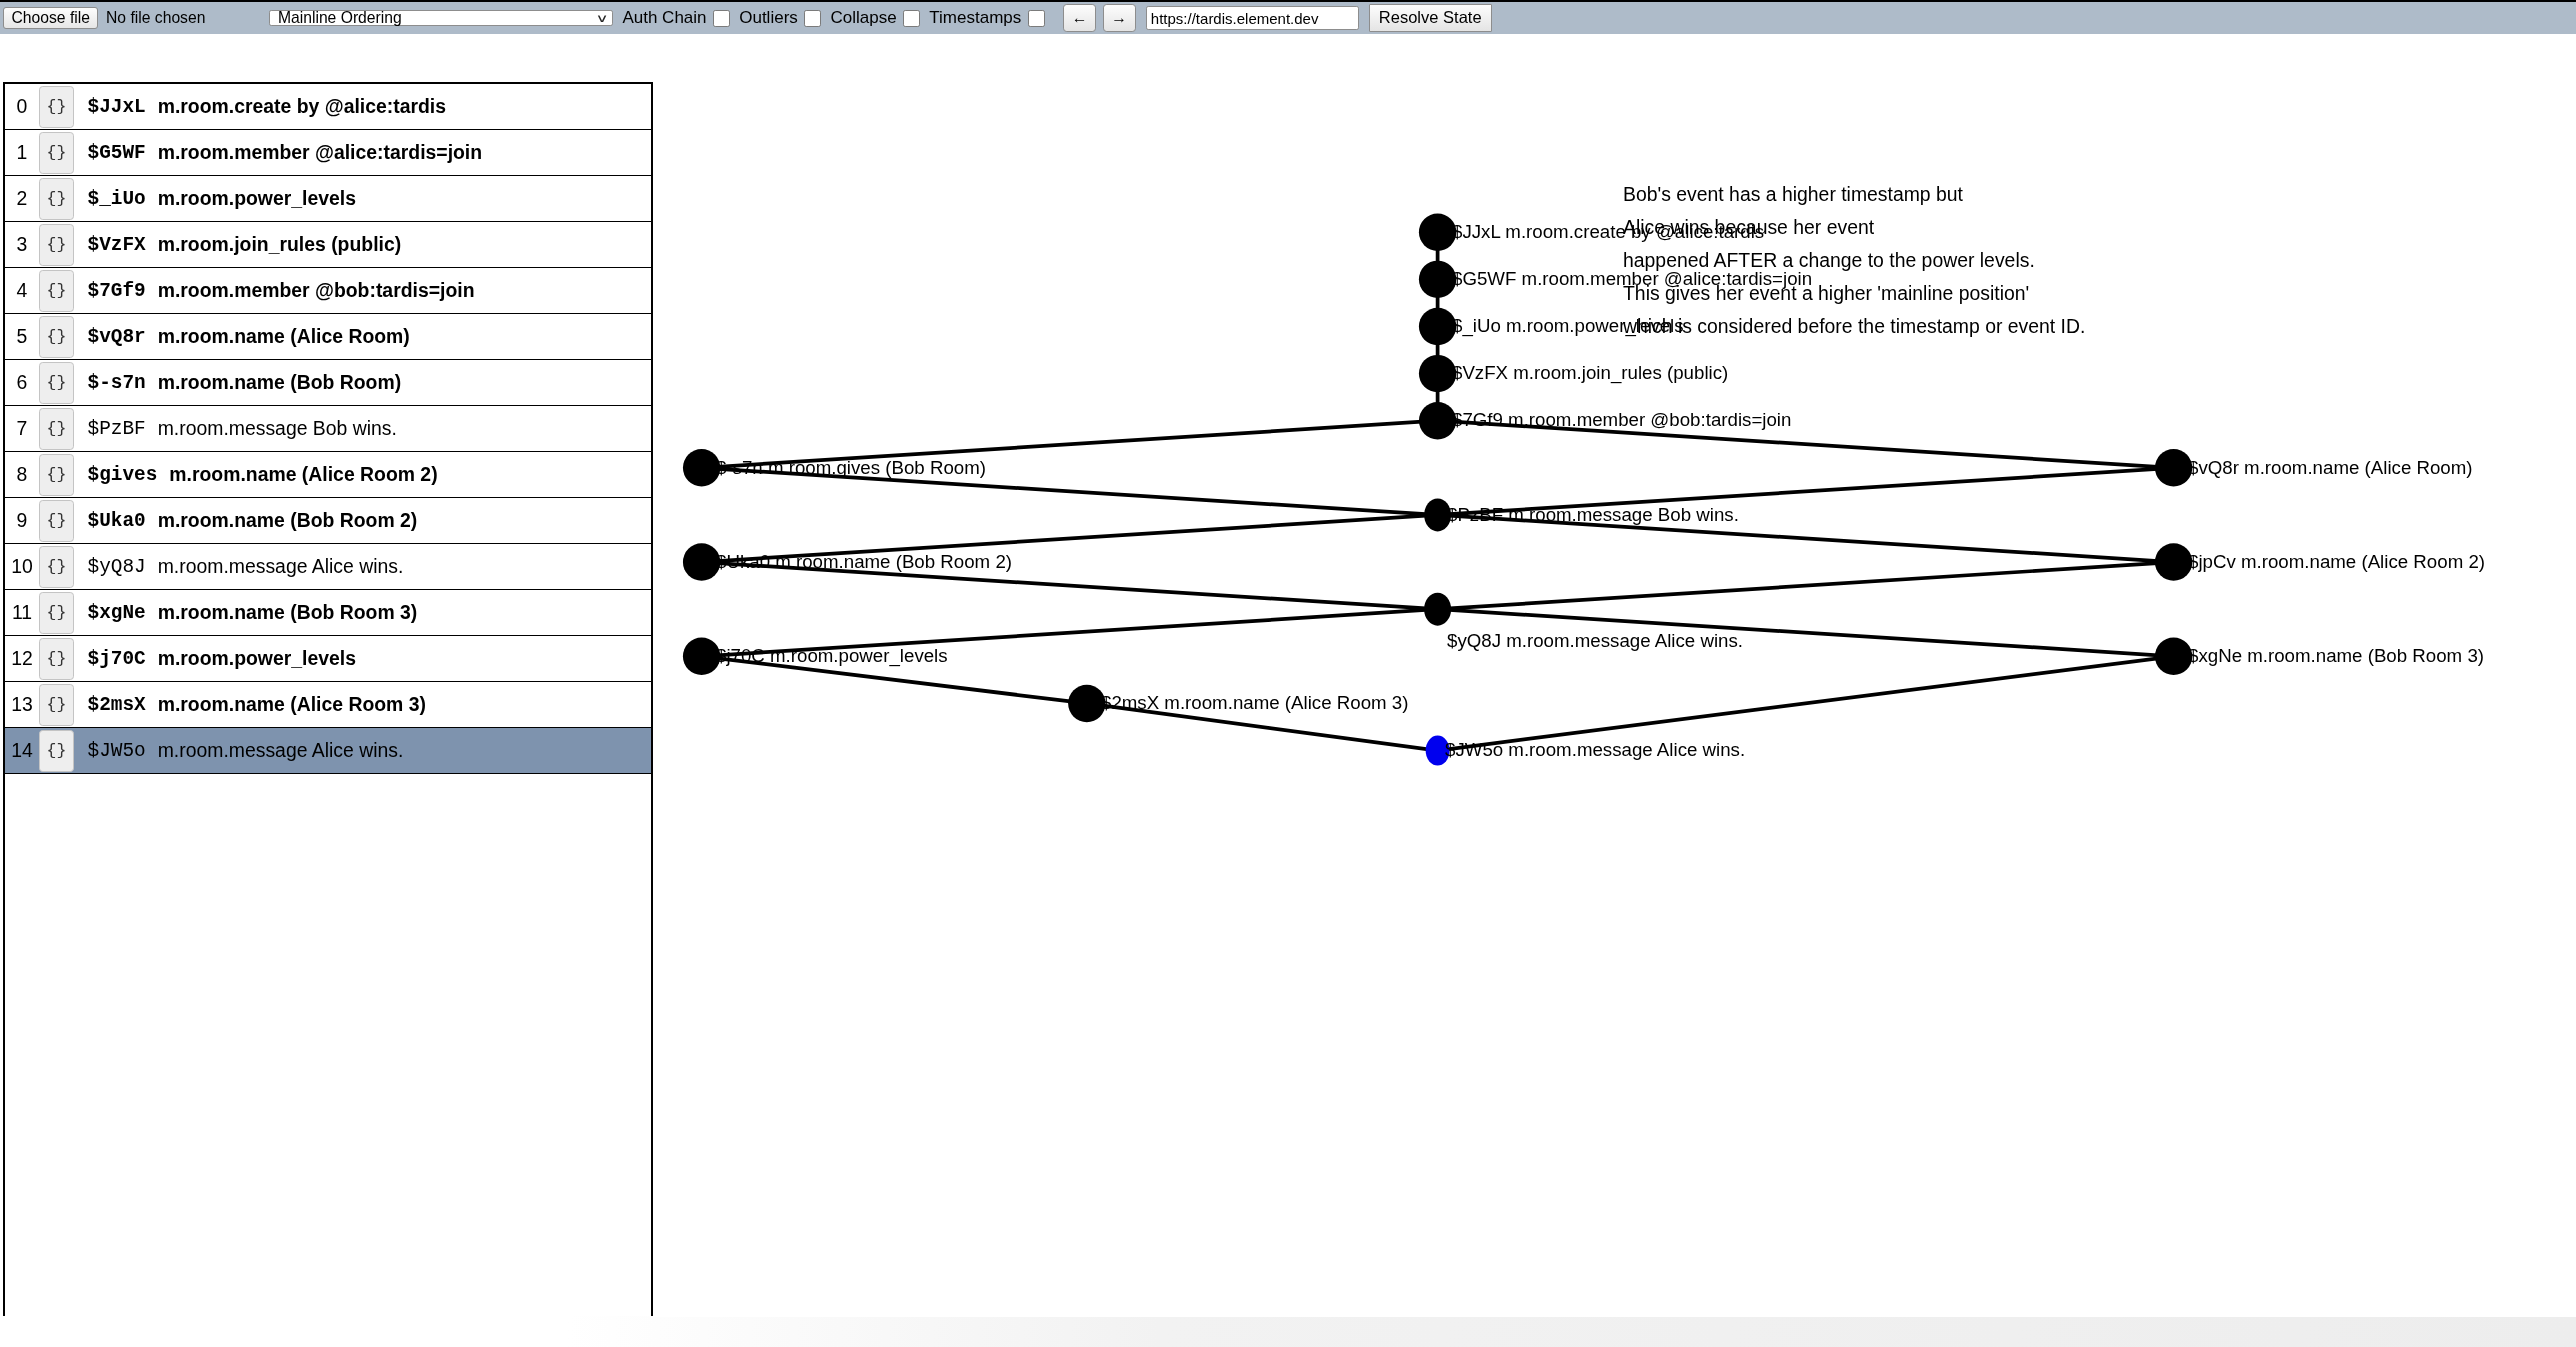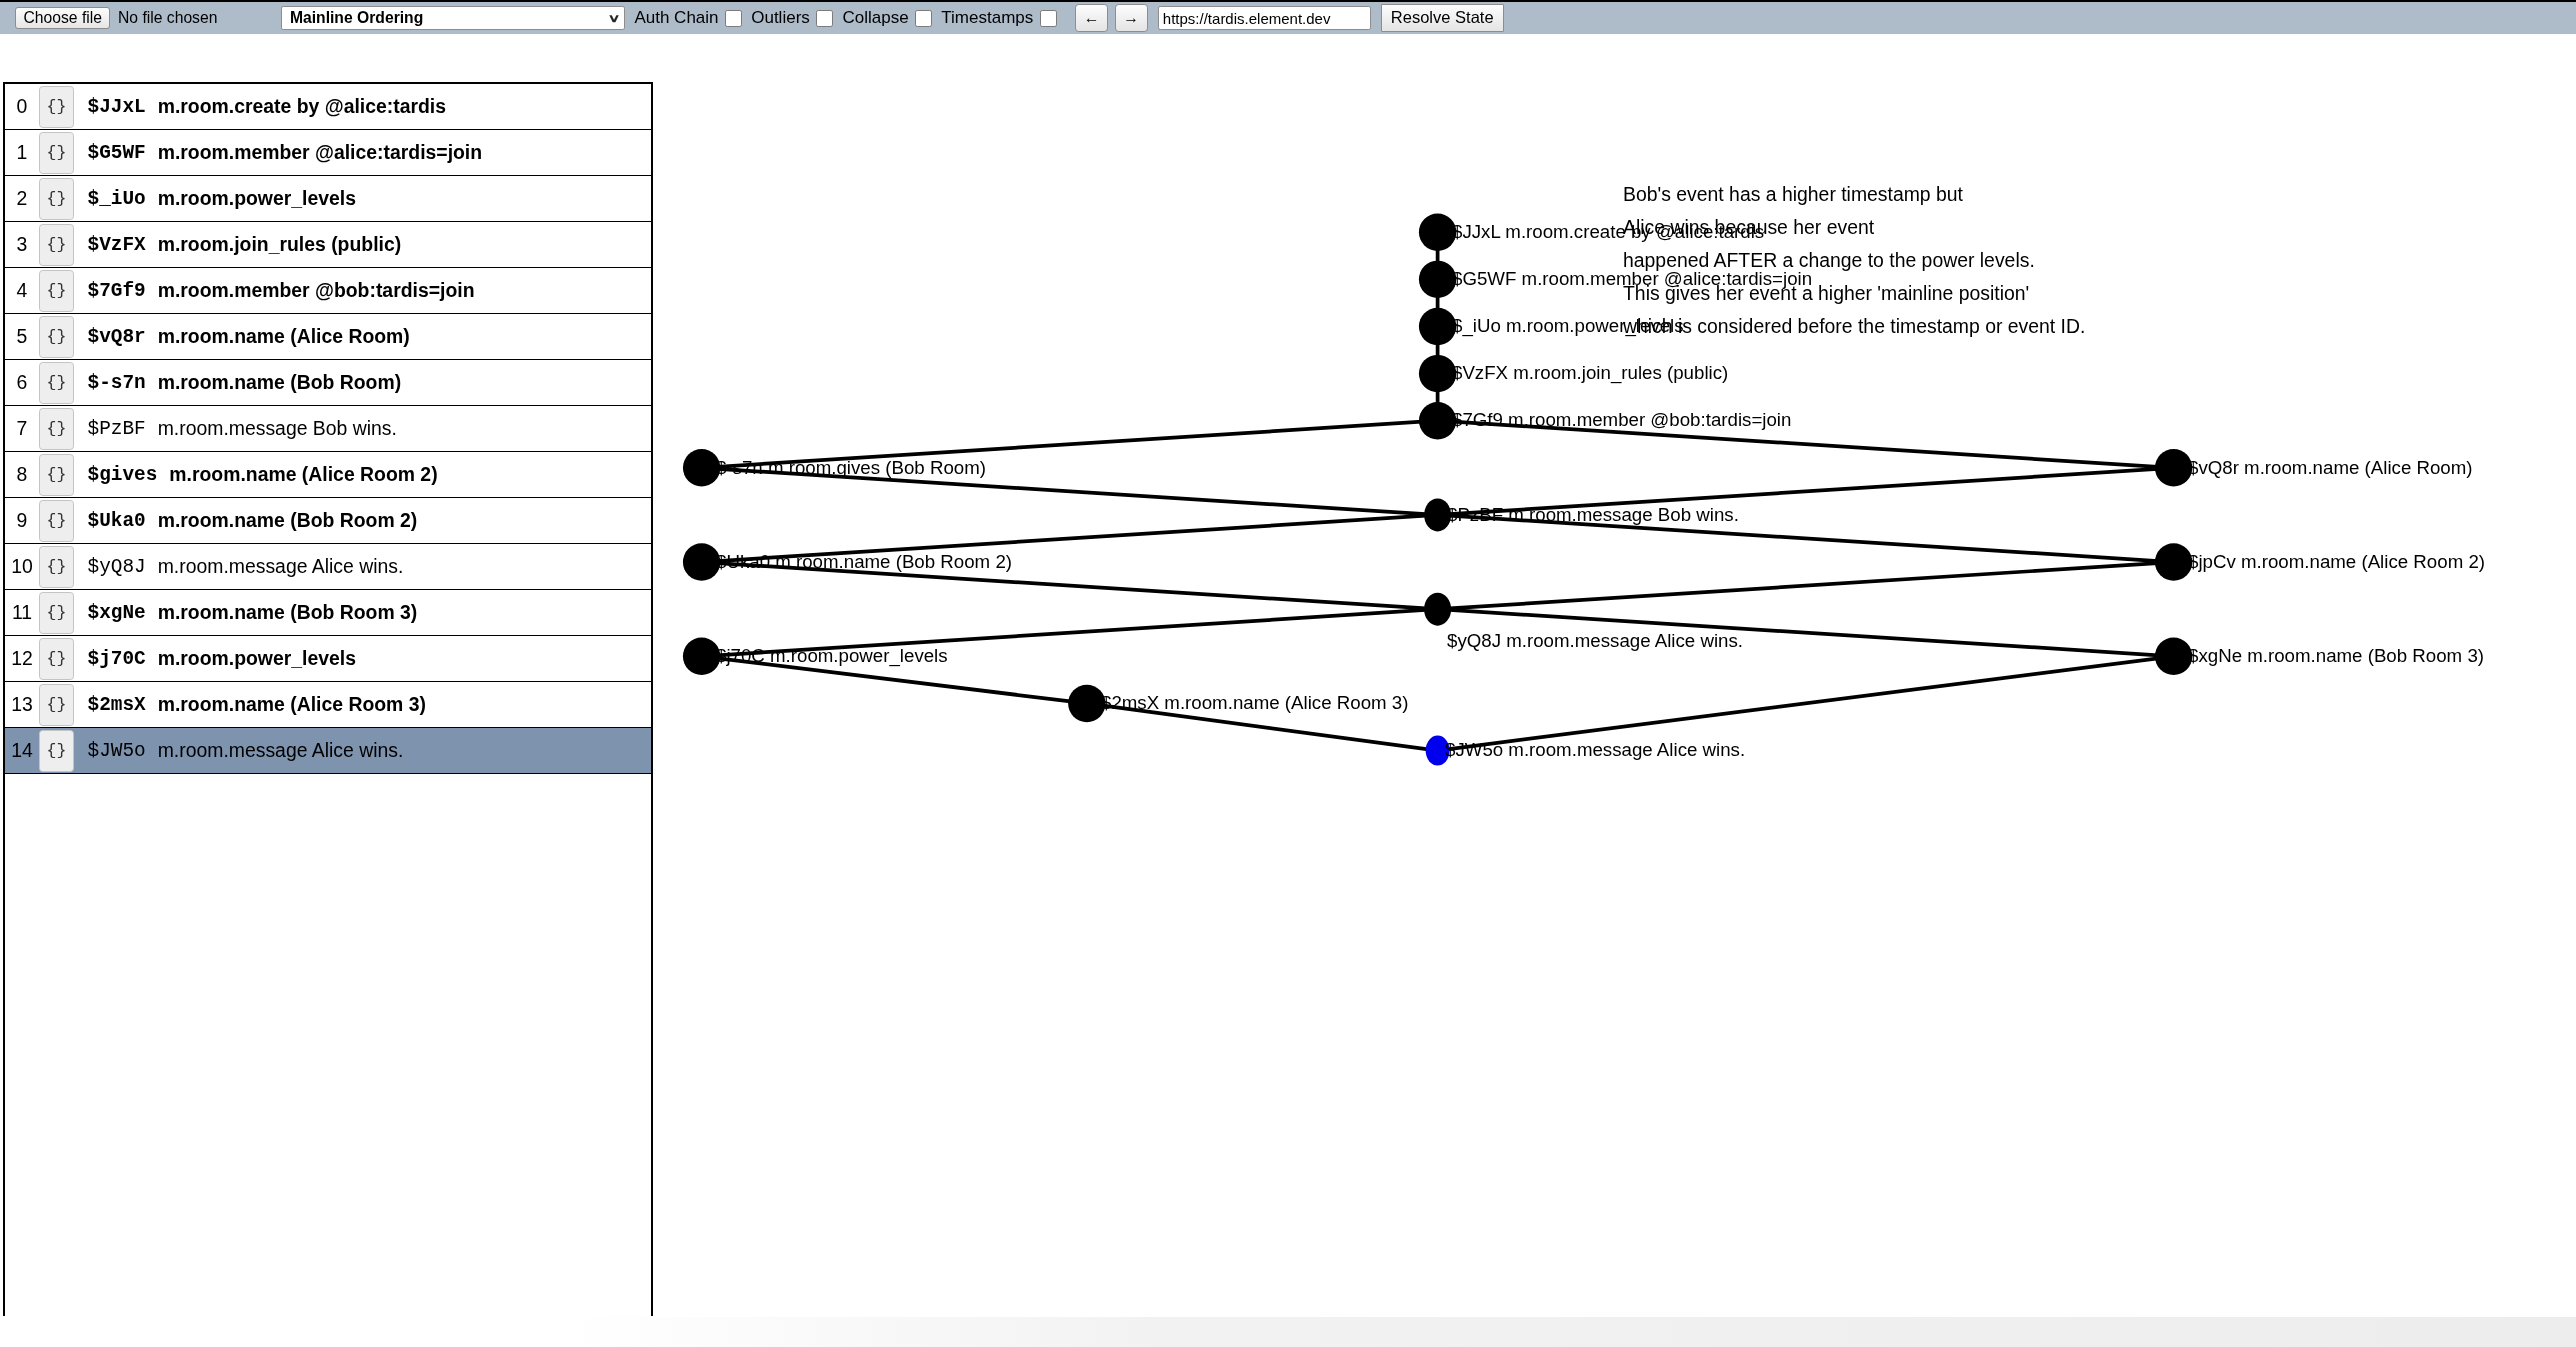--- a/index.html
+++ b/index.html
@@ -10,51 +10,50 @@
     overflow:hidden;
     position:relative;
   }
 
   
   #toolbar{
     position:absolute;left:0;top:0;width:2576px;height:34px;
     background:#aebbc9;
     border-top:2.2px solid #000;
     display:flex;align-items:center;
-    padding-left:15px;
+    padding-left:3px;
     box-sizing:border-box;
     gap:0px;
   }
   .tb-filebtn{
     font-family:"Liberation Sans", sans-serif;
     font-size:15.7px;
     background:linear-gradient(#fdfdfd,#e6e6e6);
     border:0.7px solid #8d8d8d;
     border-radius:3px;
     padding:2.2px 7.5px 3px 7.5px;
     color:#000;
     line-height:1;
     cursor:default;
   }
   .tb-filetext{
     font-size:15.7px;color:#000;margin-left:7.5px;white-space:nowrap;
   }
   .tb-select{
     margin-left:64px;
-    width:344px;height:24px;
+    width:344px;height:16px;
     background:#ffffff;
     border:0.7px solid #8d8d8d;
     border-radius:2.2px;
     font-size:15.7px;
     display:flex;align-items:center;justify-content:space-between;
     padding:0 6px 0 7.5px;
     box-sizing:border-box;
     color:#000;
     cursor:default;
-    font-weight:bold;
   }
   .tb-select .chev{font-size:11.2px;transform:scaleX(1.6);opacity:.85;}
   .tb-cblabel{
     font-size:17px;color:#000;margin-left:9px;white-space:nowrap;
   }
   .tb-checkbox{
     width:15px;height:15px;
     background:#ffffff;
     border:0.7px solid #7b7b7b;
     border-radius:2.2px;

